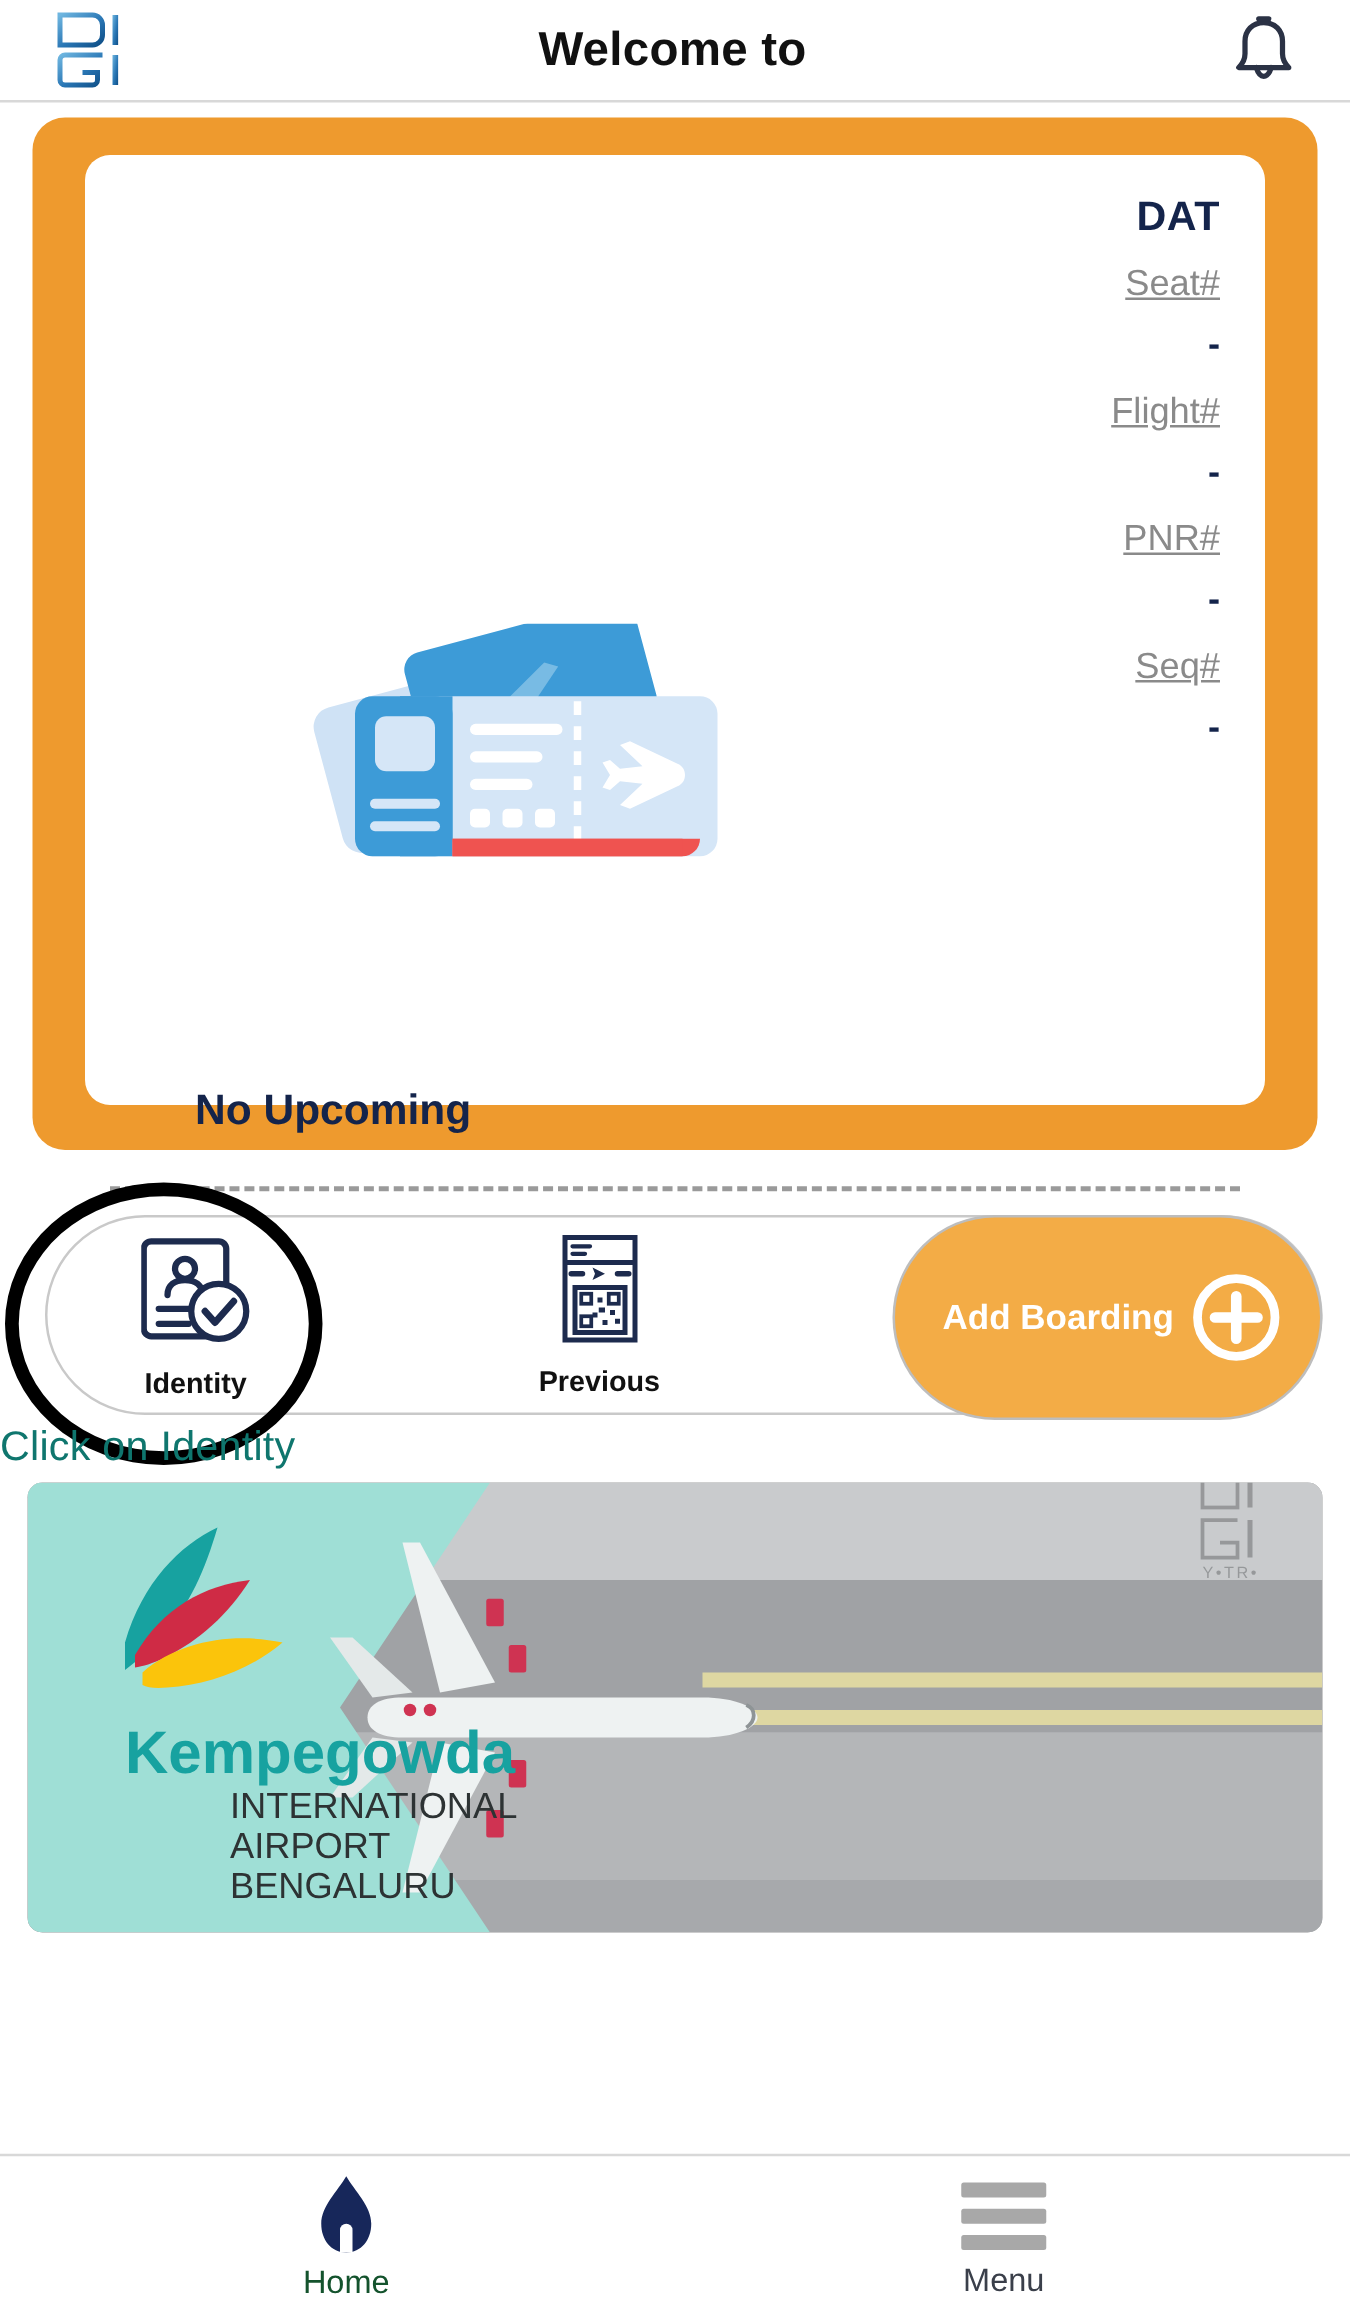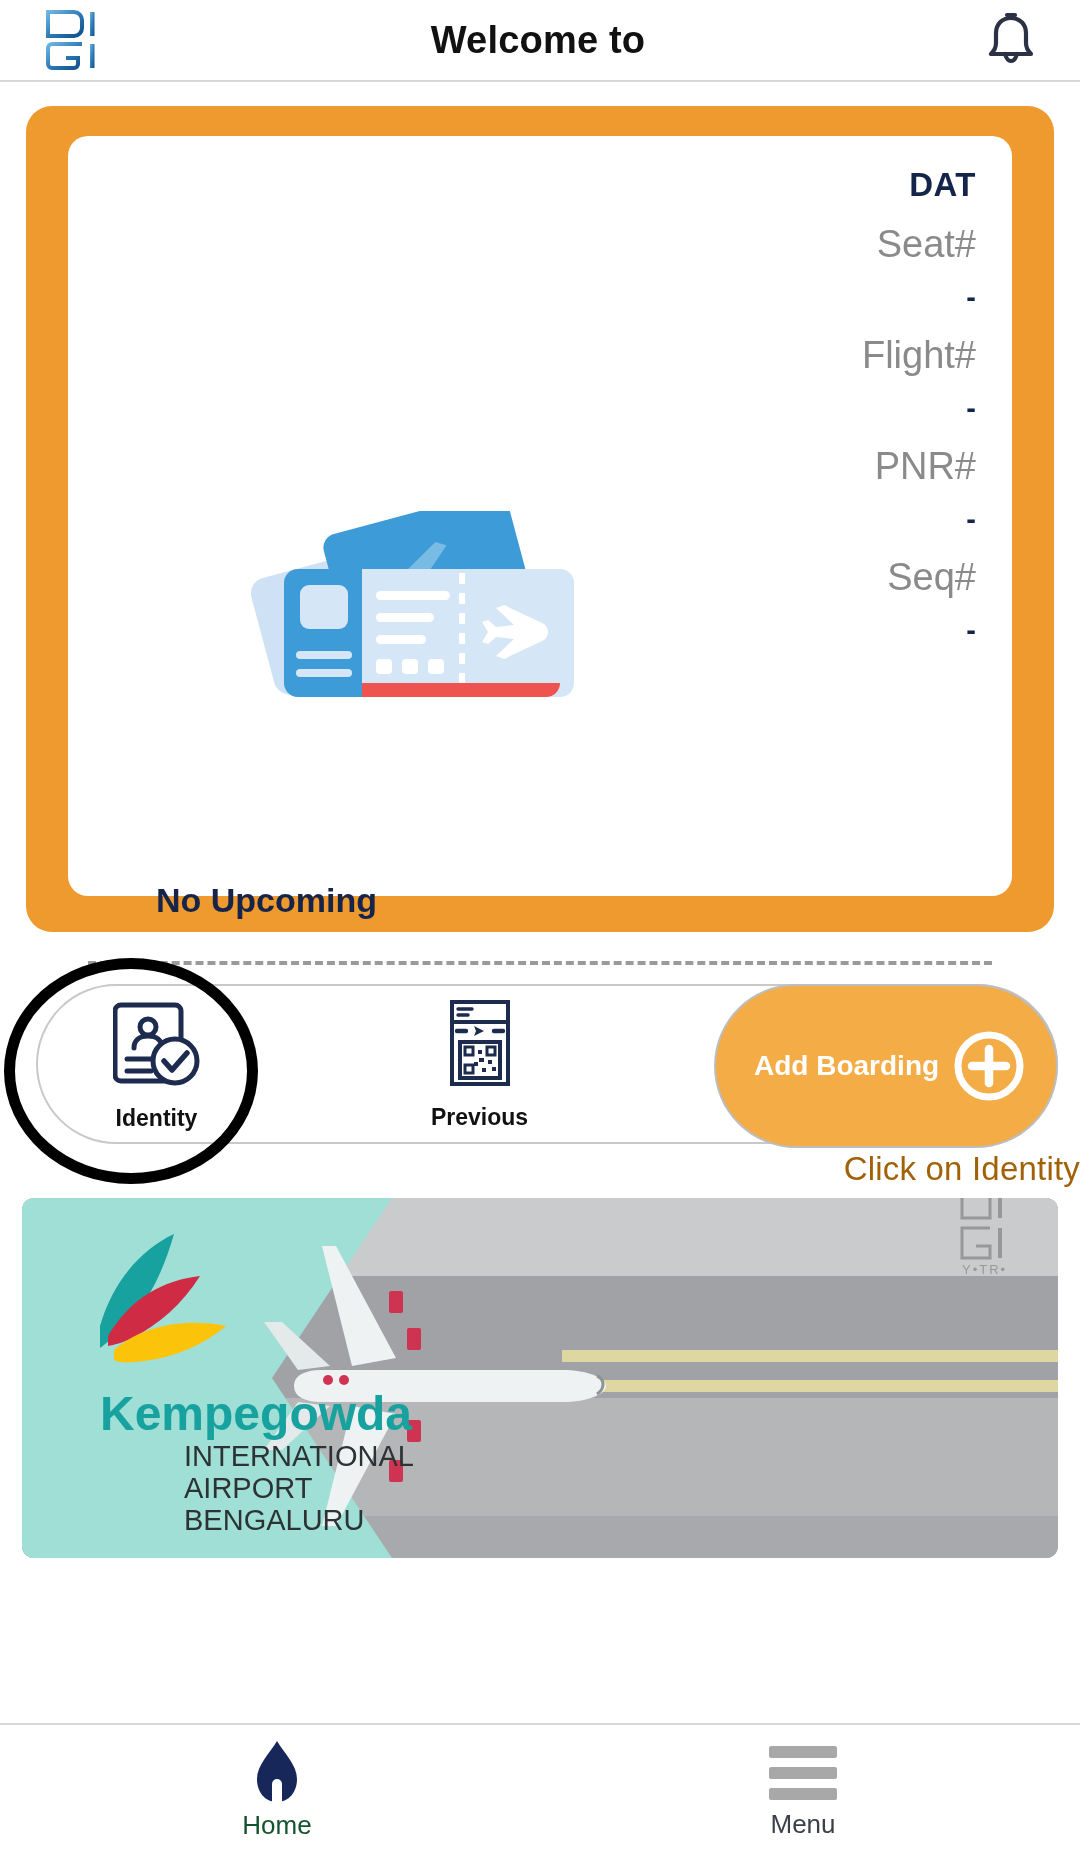--- a/index.html
+++ b/index.html
@@ -22,38 +22,38 @@
   .logo-mark { width: 66px; height: 62px; display:block; }
   .header-title {
     font-size: 38px; font-weight: 700; color: #111;
     letter-spacing: .2px; flex: 1; text-align: center;
     margin-left: -10px;
   }
   .bell-wrap { width: 70px; height: 70px; display:flex; align-items:center; justify-content:center; }
 
   
   .card-outer {
-    margin: 24px 26px 0 26px;
+    margin: 12px 26px 0 26px;
     background: #ee9a2e;
     border-radius: 26px;
     padding: 30px 42px 36px 42px;
     flex: 0 0 auto;
   }
   .card-inner {
     background: #ffffff; border-radius: 20px;
     position: relative; height: 760px;
     padding: 28px 30px 24px 30px;
     display: flex; flex-direction: column;
   }
   .pass-info {
     position: absolute; top: 32px; right: 36px;
     text-align: right; line-height: 1;
   }
   .pass-dat { font-size: 33px; font-weight: 800; color: #14244b; letter-spacing: .5px; }
-  .pass-label { font-size: 38px; color: #8a8a8a; margin-top: 24px; font-weight: 400; }
+  .pass-label { font-size: 29px; color: #8a8a8a; margin-top: 24px; font-weight: 400; text-decoration: underline; }
   .pass-value { font-size: 29px; color: #14244b; font-weight: 800; margin-top: 20px; }
 
   .ticket-art { position: absolute; left: 178px; top: 375px; }
 
   .no-upcoming {
     position: absolute; left: 88px; top: 745px;
     font-size: 34px; font-weight: 800; color: #14244b;
   }
   .divider {
     position: absolute; left: 20px; right: 20px; top: 825px;
@@ -95,21 +95,21 @@
   .add-pill-text { font-size: 28px; font-weight: 800; color: #ffffff; }
 
   .annot-circle {
     position: absolute; left: 4px; top: 4px;
     width: 254px; height: 226px;
     border: 11px solid #000; border-radius: 50%;
     pointer-events: none;
   }
   .hint {
     position: absolute; left: 0; right: 0; top: 196px;
-    text-align: right; font-size: 33px; color: #a16207;
+    text-align: left; font-size: 33px; color: #0f766e;
     letter-spacing: .2px;
   }
 
   
   .banner {
     margin: 8px 22px 0 22px; height: 360px; flex: 0 0 360px;
     border-radius: 12px; overflow: hidden; position: relative;
     background: #a9aaac;
   }
   .banner svg { display: block; width: 100%; height: 100%; }

